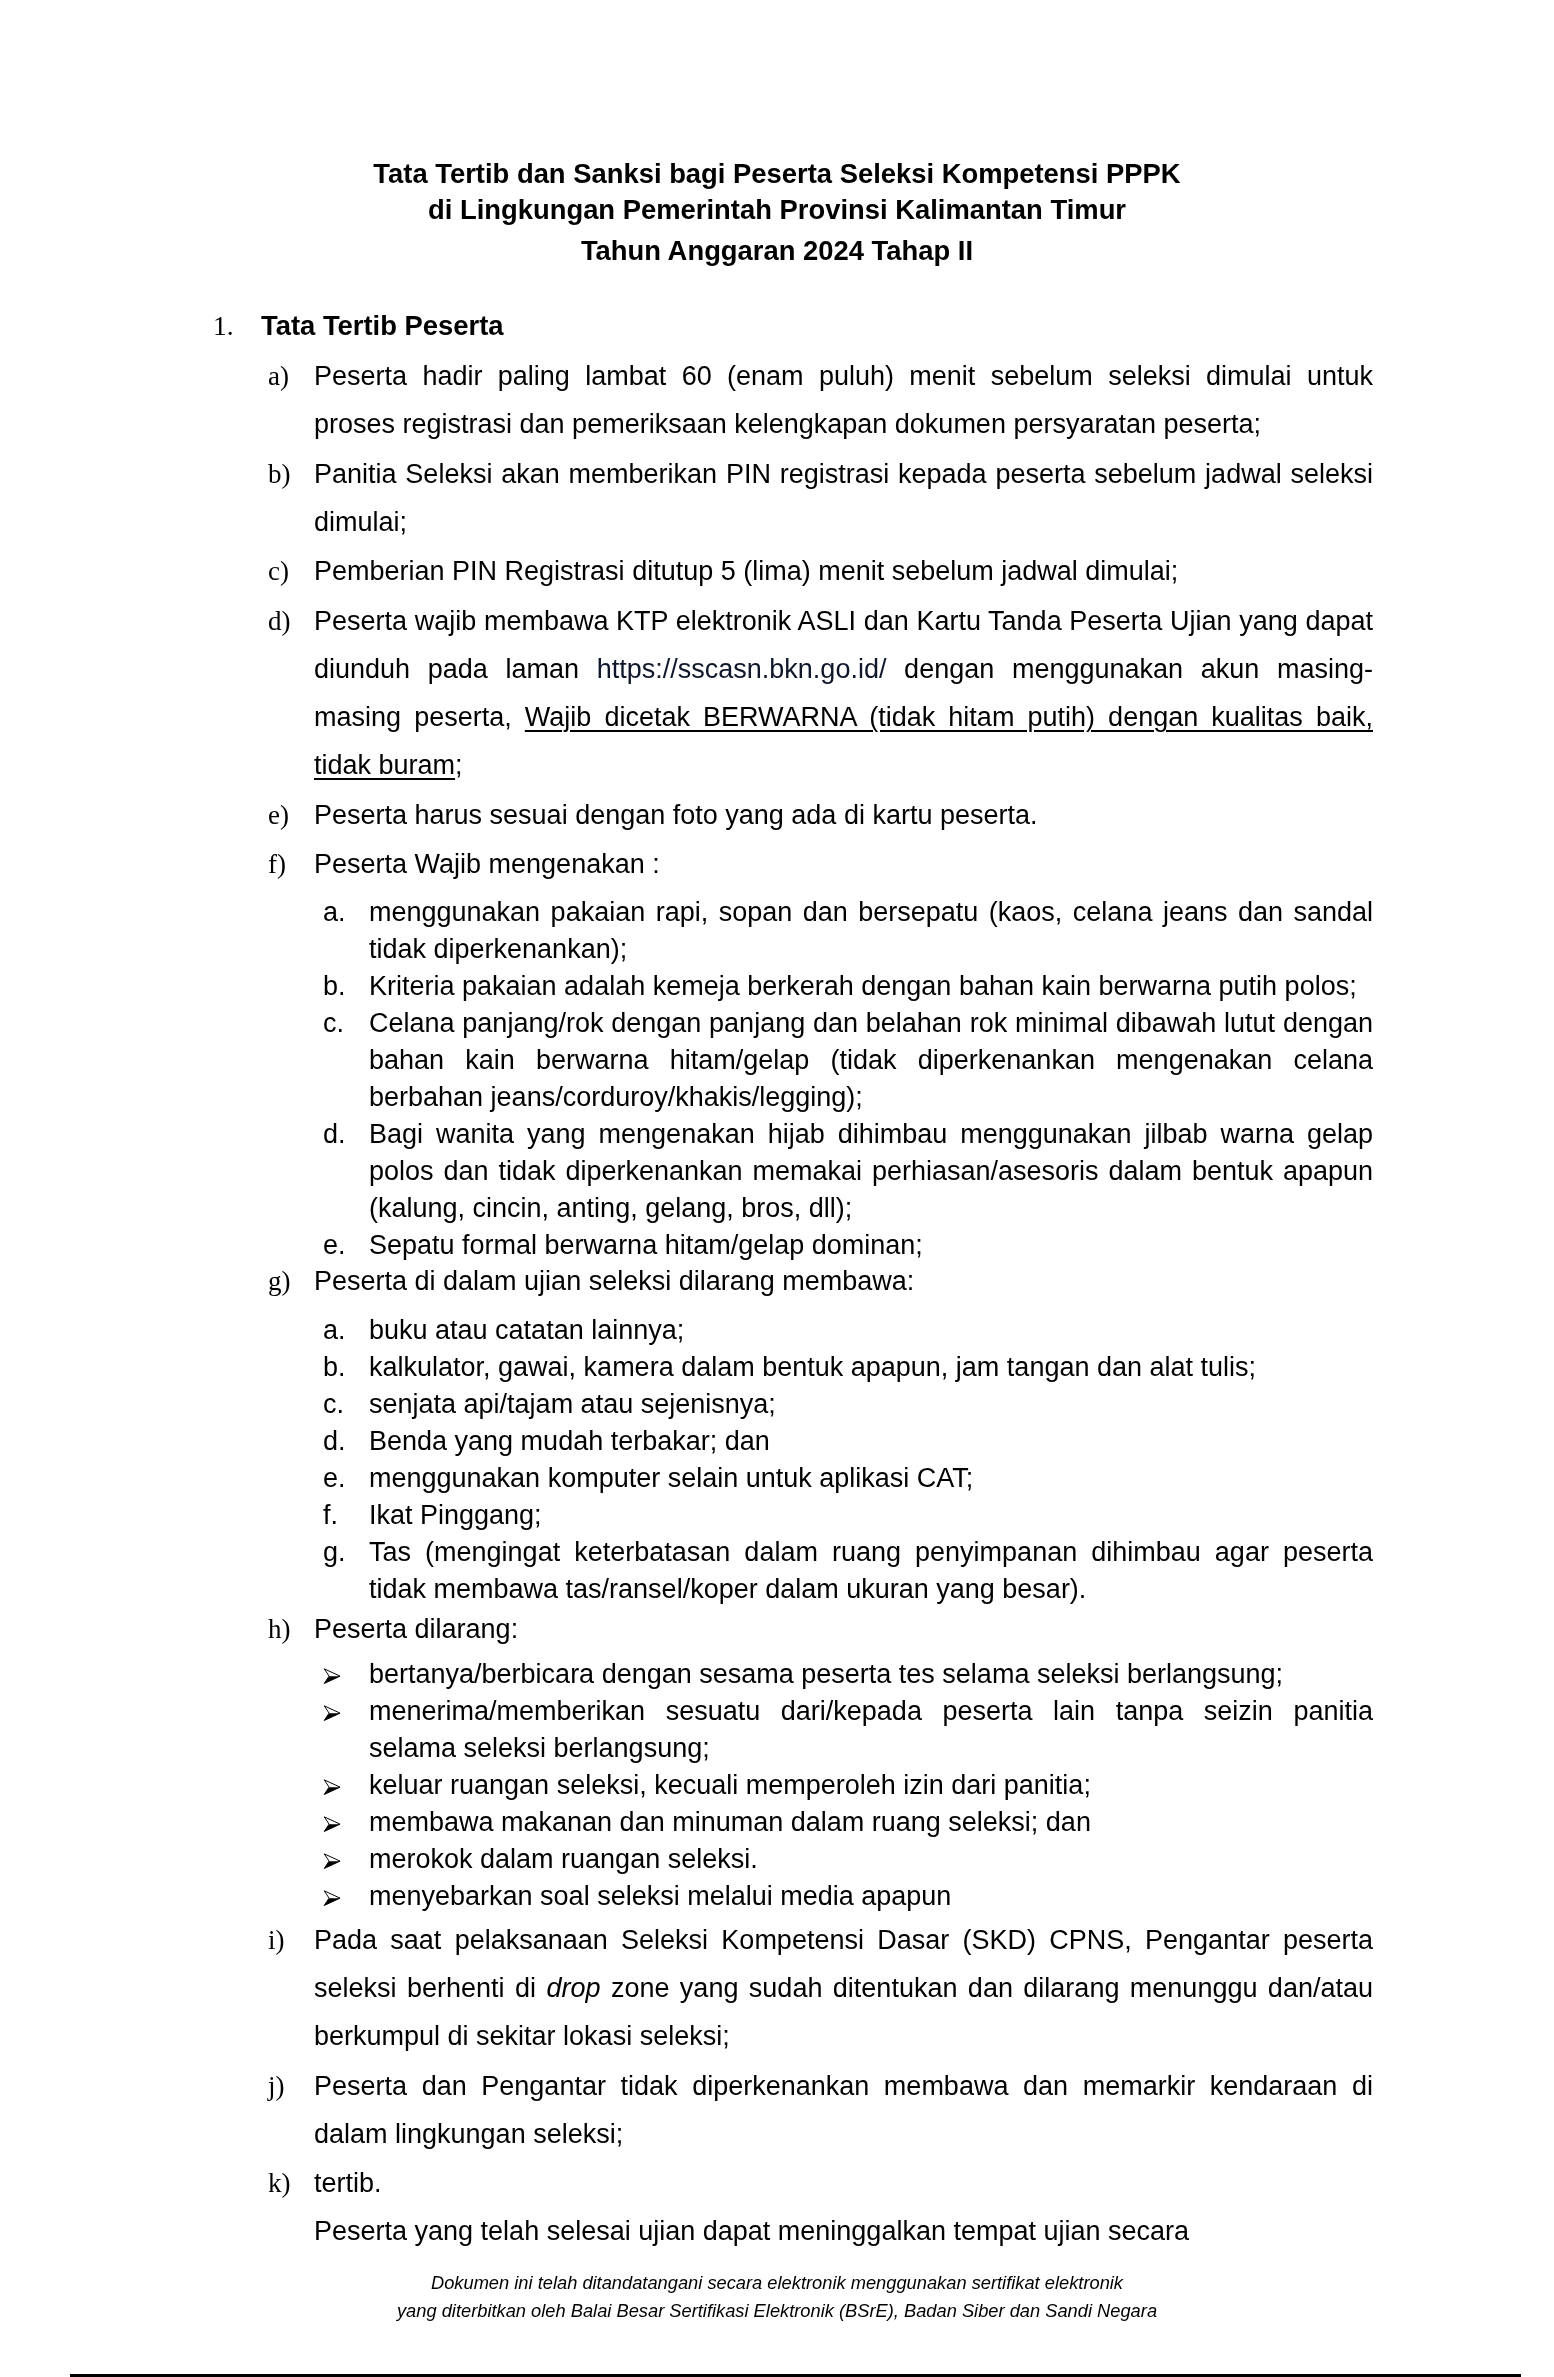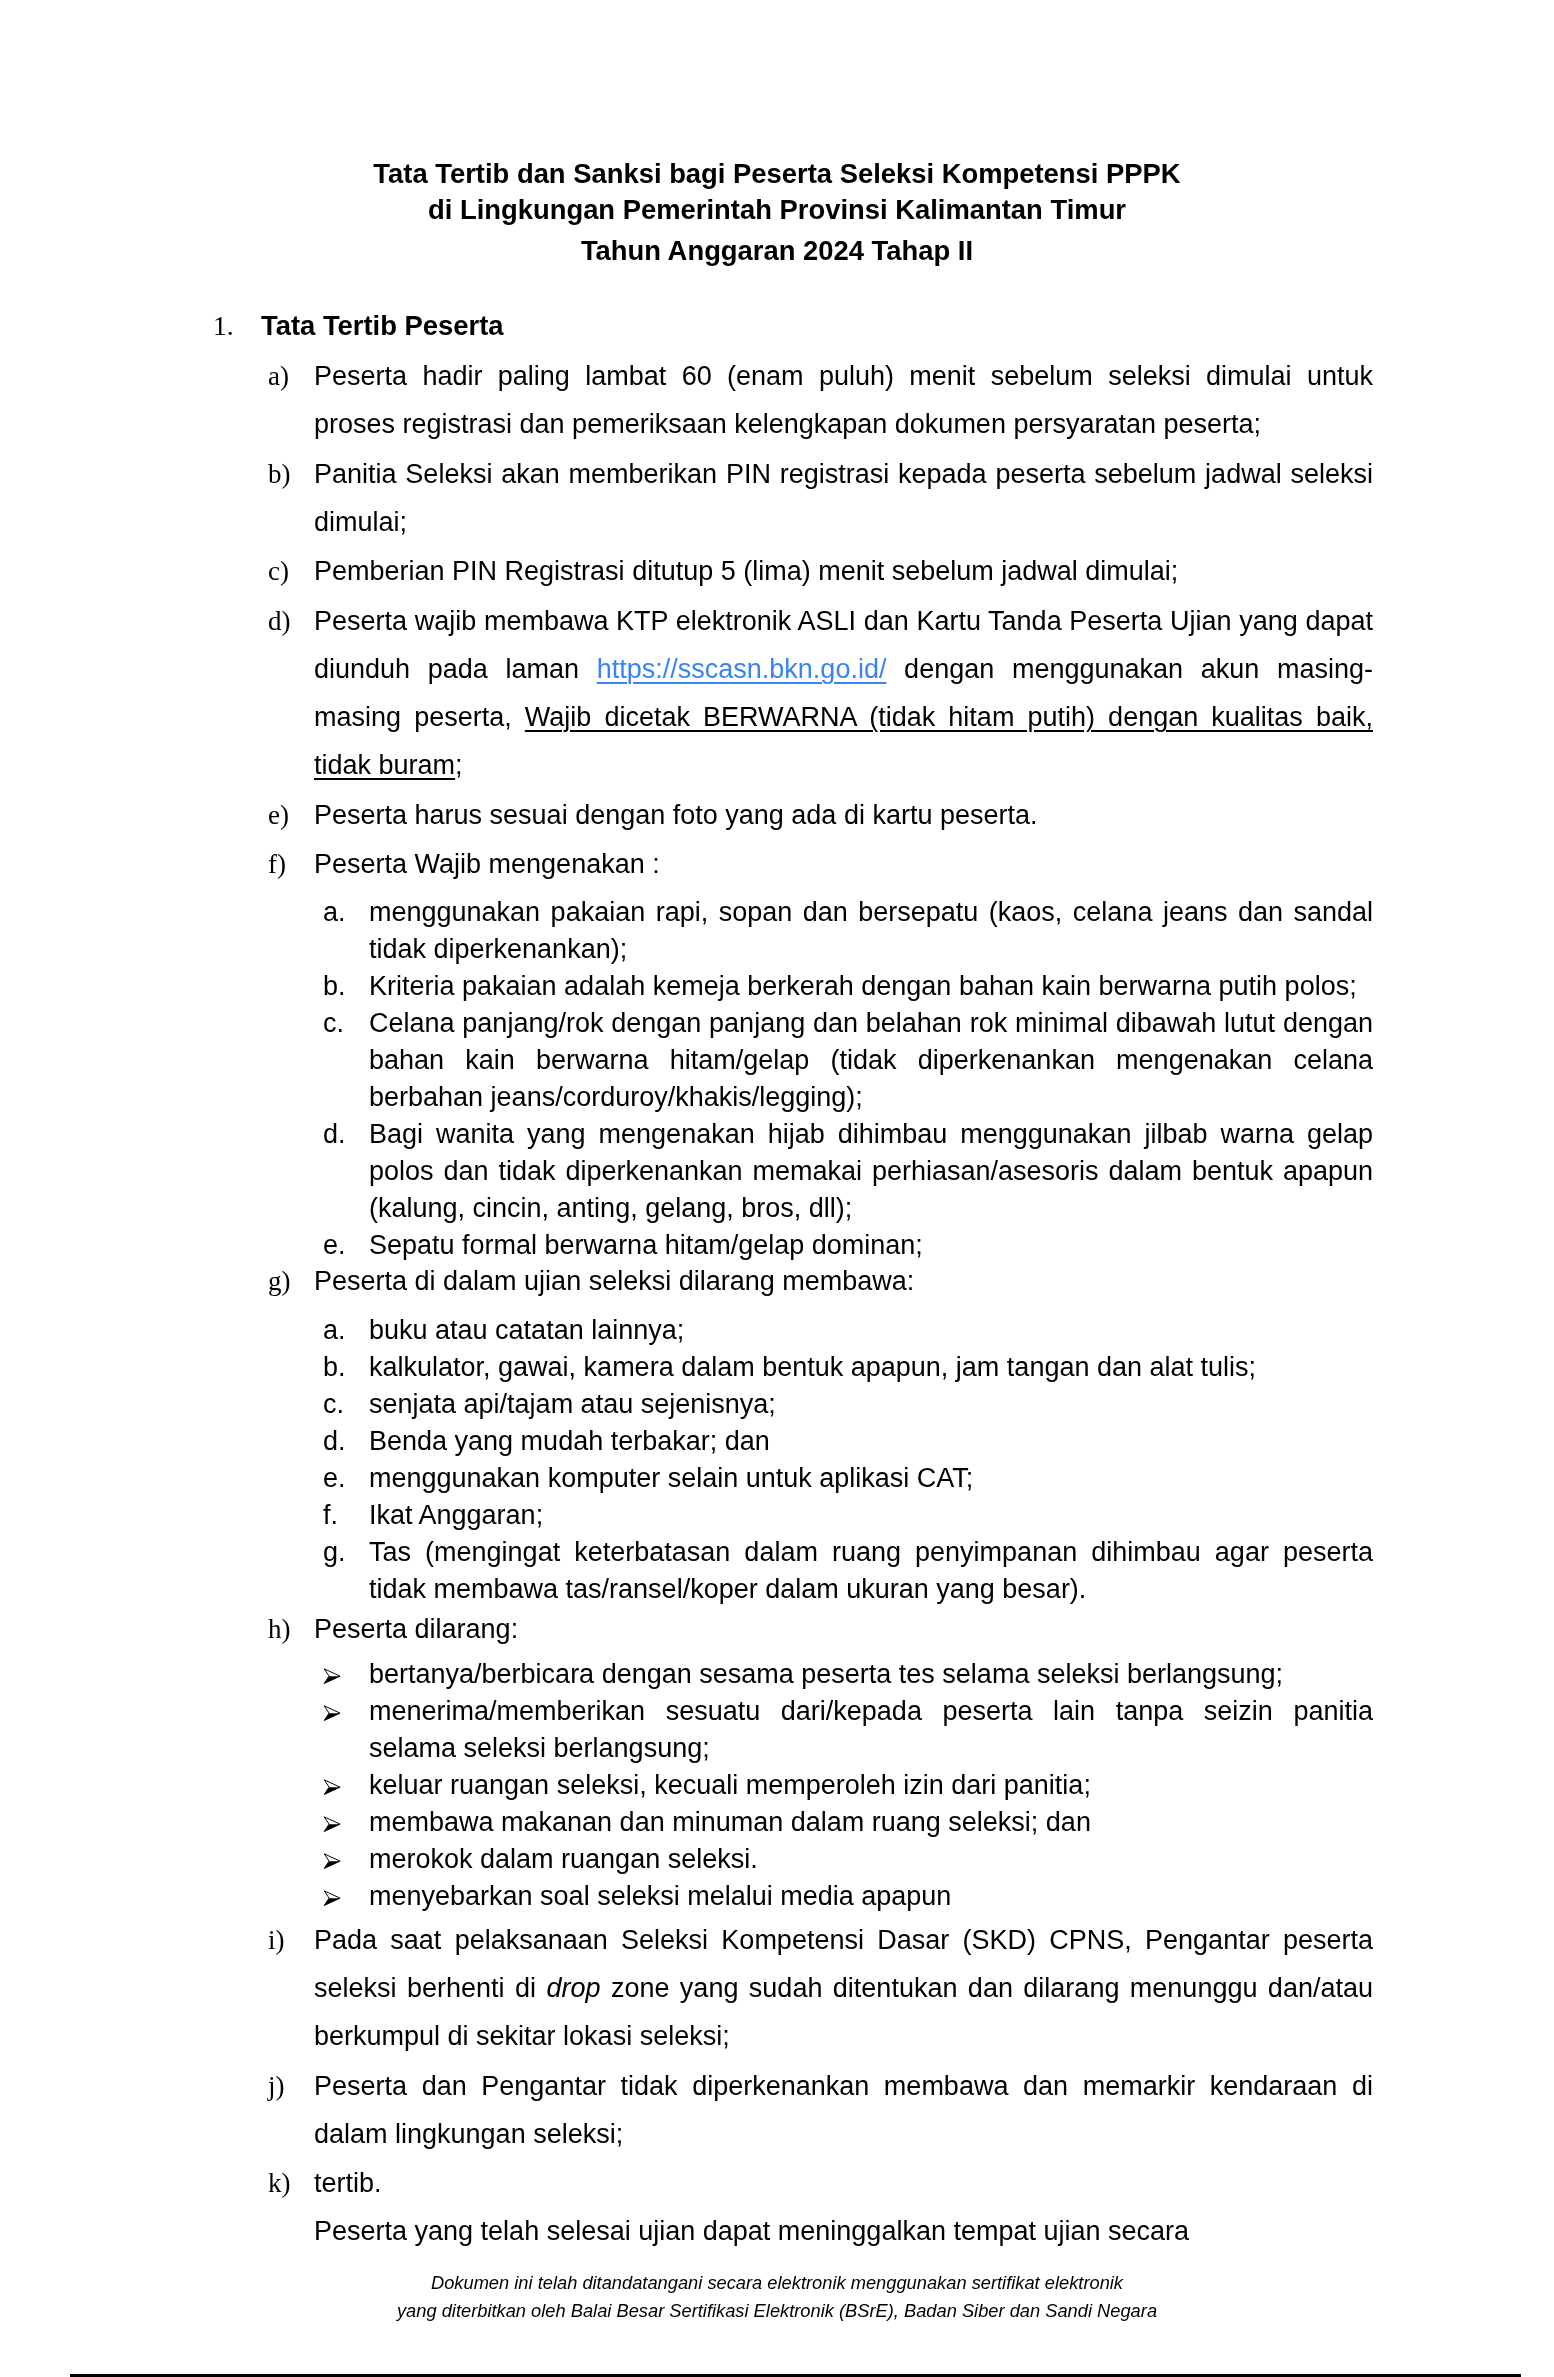--- a/index.html
+++ b/index.html
@@ -17,21 +17,21 @@
   .dbl { line-height: 48px; }
   .sgl { line-height: 37px; }
 
   .sub { position: absolute; left: 323px; width: 1050px; font-size: 27px; line-height: 37px; }
   .sub .mk { position: absolute; left: 0; top: 0; }
   .sub .tx { margin-left: 46px; text-align: justify; }
   .arrow { display: inline-block; width: 18.3px; height: 18.3px; position: relative; top: 2.4px; }
 
   b { font-weight: normal; }
   .u { text-decoration: underline; text-decoration-thickness: 2.4px; text-underline-offset: 3.7px; }
-  a.link { color: #3b82f6; text-decoration: underline; text-decoration-thickness: 1.8px; text-underline-offset: 3.7px; }
+  a.link { color: #0f172a; text-decoration-thickness: 1.8px; text-underline-offset: 3.7px; }
 
   .footer { position: absolute; left: 0; width: 1554px; text-align: center; font-style: italic; font-size: 18.3px; line-height: 1; }
   .rule { position: absolute; left: 70px; width: 1451px; top: 2374px; height: 3px; background: #000; }
 </style>
 </head>
 <body>
 
 <div class="page">
 
   <div class="title" style="top:160px">Tata Tertib dan Sanksi bagi Peserta Seleksi Kompetensi PPPK</div>
@@ -114,21 +114,21 @@
     <div style="position:relative">
         <span class="mk">d.</span>
         <div class="tx">Benda yang mudah terbakar; dan</div>
       </div>
     <div style="position:relative">
         <span class="mk">e.</span>
         <div class="tx">menggunakan komputer selain untuk aplikasi CAT;</div>
       </div>
     <div style="position:relative">
         <span class="mk">f.</span>
-        <div class="tx">Ikat Anggaran;</div>
+        <div class="tx">Ikat Pinggang;</div>
       </div>
     <div style="position:relative">
         <span class="mk">g.</span>
         <div class="tx">Tas (mengingat keterbatasan dalam ruang penyimpanan dihimbau agar peserta tidak membawa tas/ransel/koper dalam ukuran yang besar).</div>
       </div>
   </div>
 
   <div class="item sgl" style="top:1611px">
     <span class="mk">h)</span>
     <div class="tx"><span>Peserta </span><b>dilarang</b><span>:</span></div>

